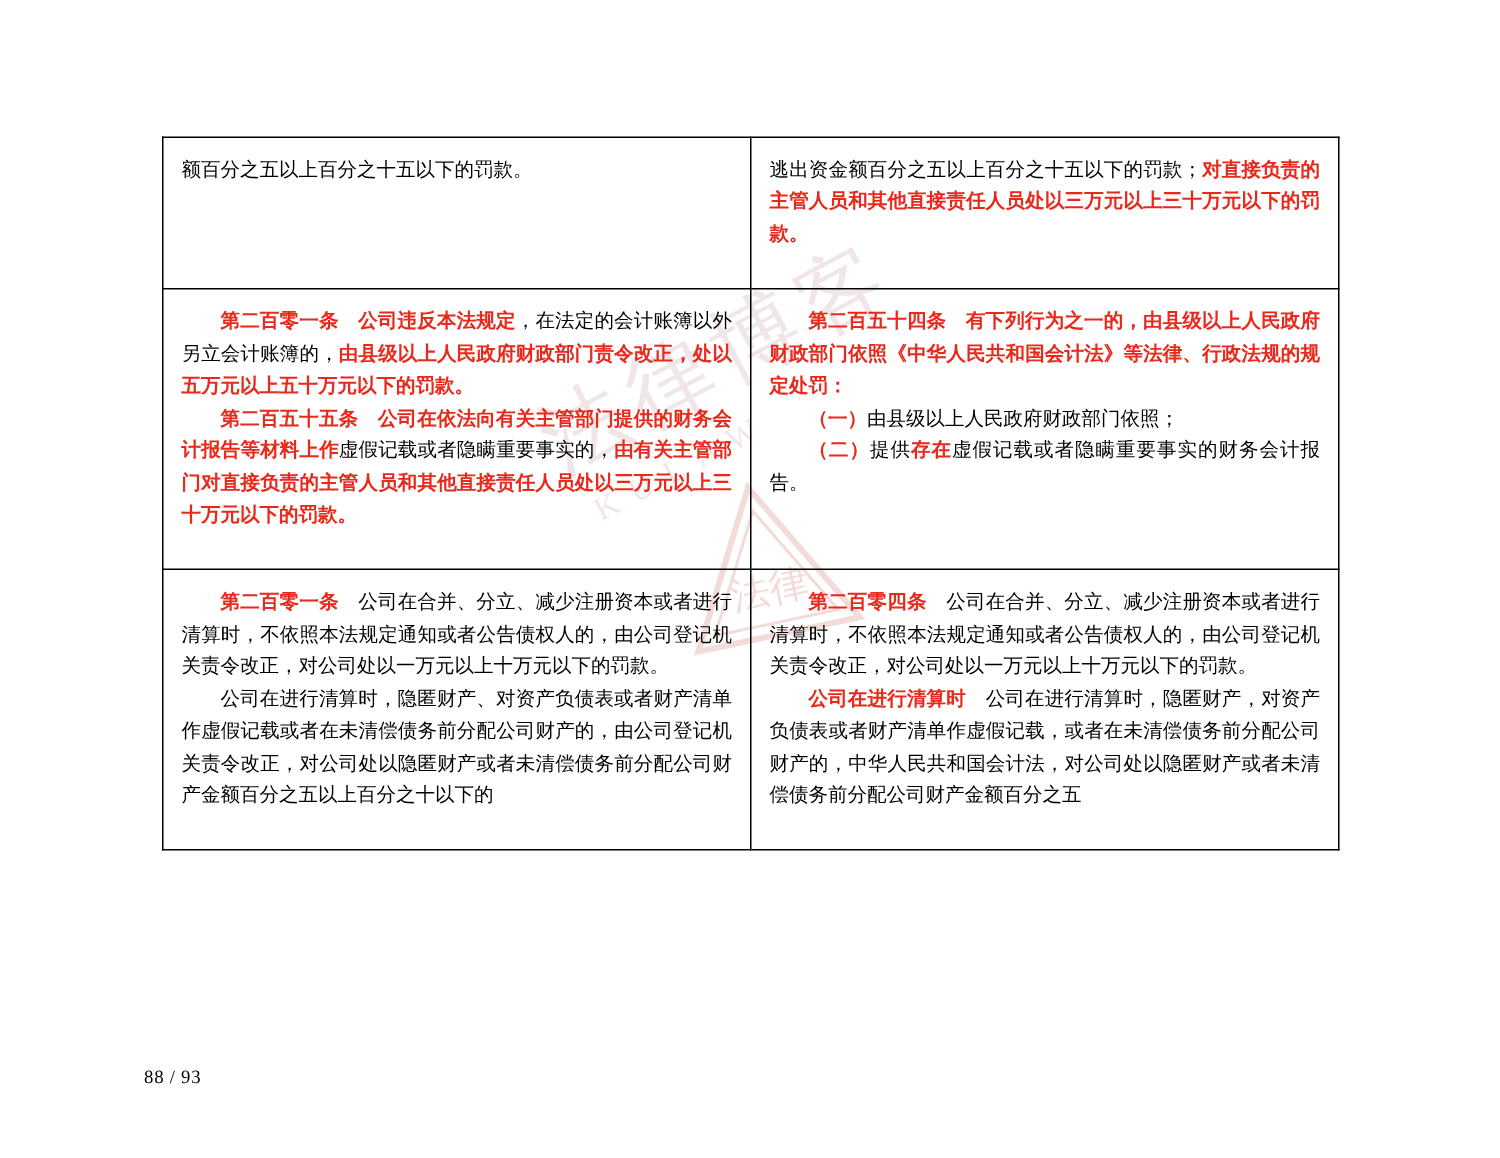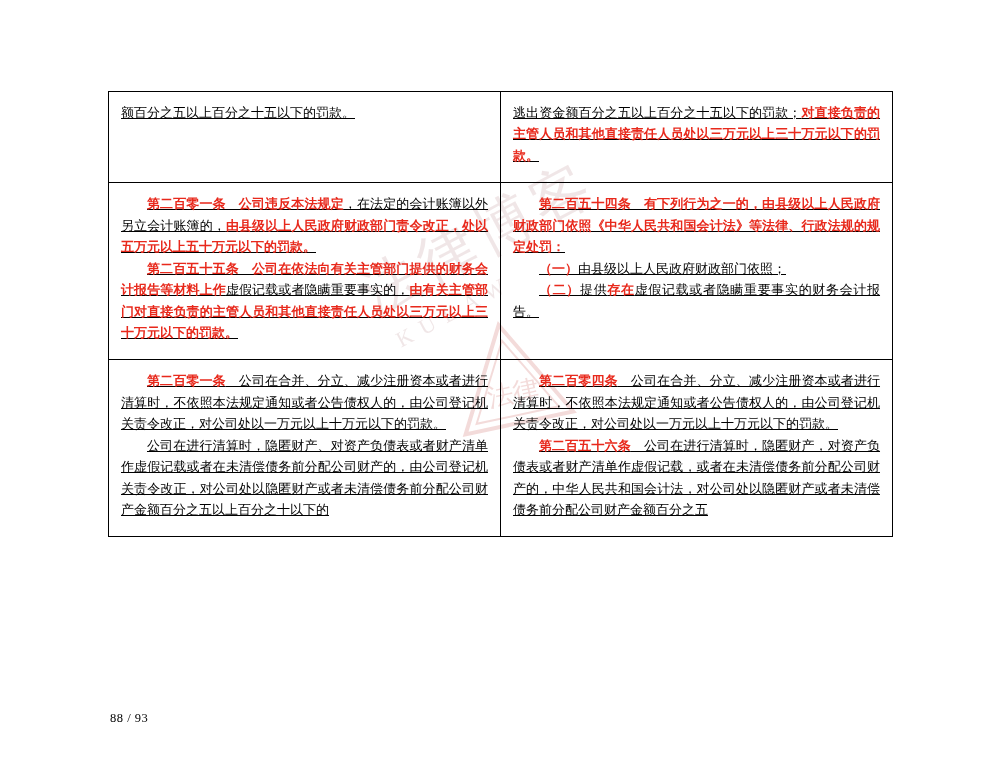--- a/index.html
+++ b/index.html
@@ -67,47 +67,46 @@
     top: 91px;
     width: 784px;
     border-collapse: collapse;
     table-layout: fixed;
     z-index: 2;
     background: transparent;
   }
   table.doc-table td {
     border: 1px solid #000000;
     vertical-align: top;
-    padding: 10px 12px 16px 12px;
+    padding: 10px 12px 26px 12px;
     font-size: 13px;
     line-height: 1.65;
     color: #000000;
     background: transparent;
-    text-decoration: underline;
   }
   col.c1 { width: 392px; }
   col.c2 { width: 392px; }
   p.para {
     margin: 0;
     text-align: justify;
     text-justify: inter-ideograph;
   }
   p.indent {
     text-indent: 2em;
   }
   .redb {
     color: #e8291c;
     font-weight: bold;
   }
   .blk {
     color: #000000;
   }
   .footer {
     position: absolute;
-    left: 110px;
+    left: 96px;
     top: 711px;
     font-size: 12.5px;
     color: #000000;
     font-family: "Liberation Serif", serif;
     letter-spacing: 0.5px;
   }
   .empty-cell { }
 </style>
 </head>
 <body>
@@ -153,21 +152,21 @@
       </tr>
 
 
       <tr>
         <td>
           <p class="para indent"><span class="redb">第二百零一条</span><span class="blk">　公司在合并、分立、减少注册资本或者进行清算时，不依照本法规定通知或者公告债权人的，由公司登记机关责令改正，对公司处以一万元以上十万元以下的罚款。</span></p>
           <p class="para indent"><span class="blk">公司在进行清算时，隐匿财产、对资产负债表或者财产清单作虚假记载或者在未清偿债务前分配公司财产的，由公司登记机关责令改正，对公司处以隐匿财产或者未清偿债务前分配公司财产金额百分之五以上百分之十以下的</span></p>
         </td>
         <td>
           <p class="para indent"><span class="redb">第二百零四条</span><span class="blk">　公司在合并、分立、减少注册资本或者进行清算时，不依照本法规定通知或者公告债权人的，由公司登记机关责令改正，对公司处以一万元以上十万元以下的罚款。</span></p>
-          <p class="para indent"><span class="redb">第二百五十六条</span><span class="blk">　公司在进行清算时，隐匿财产，对资产负债表或者财产清单作虚假记载，或者在未清偿债务前分配公司财产的，中华人民共和国会计法，对公司处以隐匿财产或者未清偿债务前分配公司财产金额百分之五</span></p>
+          <p class="para indent"><span class="redb">公司在进行清算时</span><span class="blk">　公司在进行清算时，隐匿财产，对资产负债表或者财产清单作虚假记载，或者在未清偿债务前分配公司财产的，中华人民共和国会计法，对公司处以隐匿财产或者未清偿债务前分配公司财产金额百分之五</span></p>
         </td>
       </tr>
 
     </tbody>
   </table>
 
   <div class="footer">88 / 93</div>
 
 </div>
 

